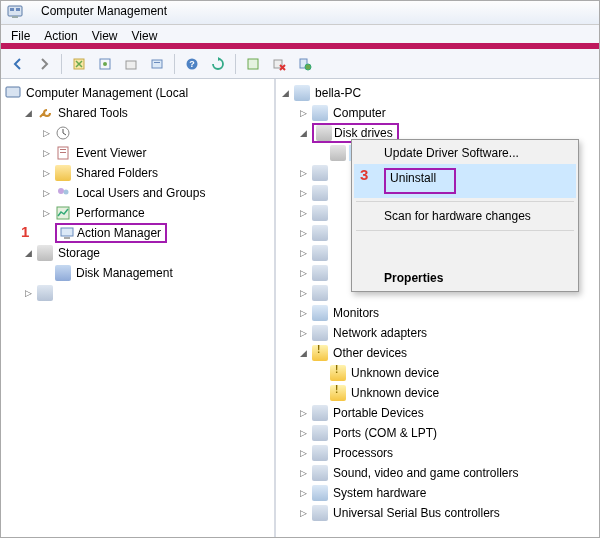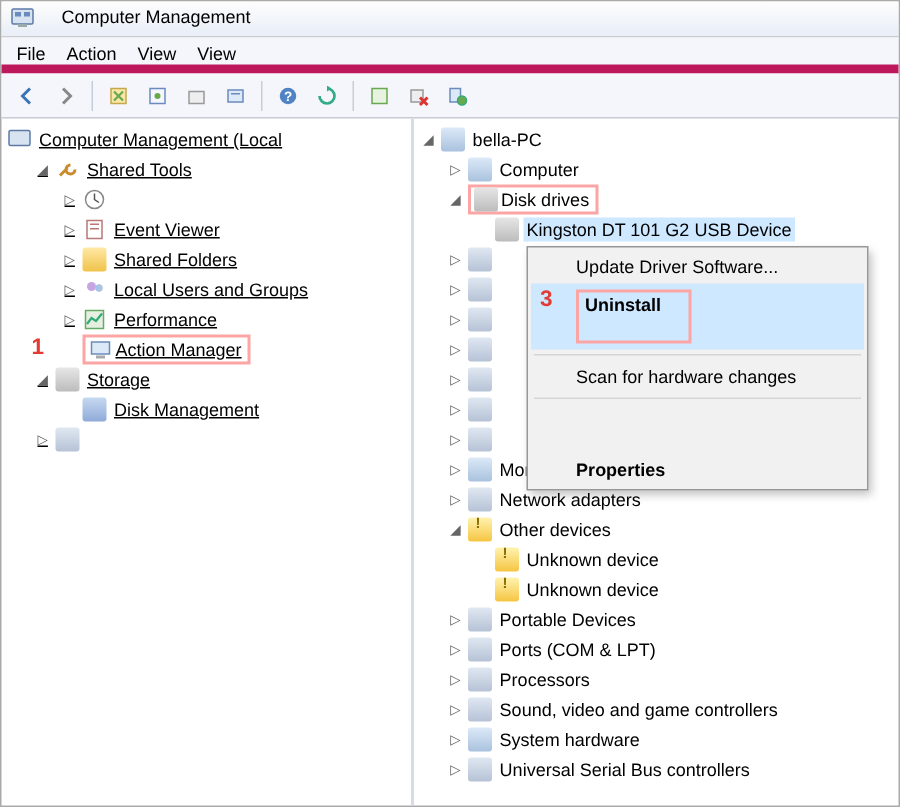--- a/index.html
+++ b/index.html
@@ -36,35 +36,35 @@
       align-items: center;
       gap: 4px;
       padding: 3px 6px;
       background: #f4f6fb;
       border-bottom: 1px solid #c7cdd7;
       height: 30px;
     }
     .tb-btn { width: 22px; height: 22px; display: flex; align-items: center; justify-content: center; border: 1px solid transparent; border-radius: 2px; cursor: default; }
     .tb-sep { width: 1px; height: 20px; background: #c7cdd7; margin: 0 2px; }
     .panes { display: flex; flex: 1; overflow: hidden; }
-    .pane-left { width: 46%; border-right: 2px solid #d7dbe3; overflow: hidden; padding: 4px 2px; text-decoration: underline; }
+    .pane-left { width: 46%; border-right: 2px solid #d7dbe3; overflow: hidden; padding: 4px 2px; }
     .pane-right { width: 54%; overflow: hidden; padding: 4px 2px; position: relative; }
     .tree { font-size: 12px; color: #000; }
     .tree-node { white-space: nowrap; position: relative; }
     .row { display: flex; align-items: center; height: 20px; gap: 3px; padding-left: 2px; position: relative; }
     .expander { width: 11px; height: 11px; cursor: default; color: #666; font-size: 9px; display:flex; align-items:center; justify-content:center; }
     .icon16 { width: 16px; height: 16px; display: inline-block; flex-shrink: 0; }
     .label { padding: 1px 2px; }
     .highlighted .label { background: #cde8ff; }
     .children { padding-left: 18px; }
-    .callout-box { border: 2px solid #fca5a5; padding: 0 2px; display: inline-flex; align-items: flex-start; }
+    .callout-box { border: 2px solid #a21caf; padding: 0 2px; display: inline-flex; align-items: flex-start; }
     .callout-num { color: #e13b33; font-weight: bold; font-size: 15px; position: absolute; }
     .context-menu {
       position: absolute;
-      left: 75px; top: 85px;
+      left: 75px; top: 60px;
       width: 228px;
       background: #f1f1f1;
       border: 1px solid #979797;
       box-shadow: 2px 3px 6px rgba(0,0,0,0.25);
       padding: 2px;
       z-index: 10;
     }
     .ctx-item { padding: 4px 8px 4px 30px; font-size: 12px; cursor: default; }
     .ctx-item.hovered { background: #cde8ff; }
     .ctx-sep { height: 1px; background: #d5d5d5; margin: 3px 2px; }
@@ -408,21 +408,21 @@
                 <span class="label">Universal Serial Bus controllers</span>
               </div>
           </div>
         </div>
       </div>
 
       <div class="context-menu">
         <div class="ctx-item">Update Driver Software...</div>
         <div class="ctx-item hovered" style="position:relative;">
           <span class="callout-num" style="left:6px;top:2px;">3</span>
-          <span class="callout-box" style="padding:1px 18px 17px 4px;font-weight:bold;">
+          <span class="callout-box" style="padding:1px 18px 7px 4px;">
             <span>Uninstall</span>
           </span>
         </div>
         <div class="ctx-sep"></div>
         <div class="ctx-item">Scan for hardware changes</div>
         <div class="ctx-sep"></div>
         <div class="ctx-item bold">Properties</div>
       </div>
 
     </div>

